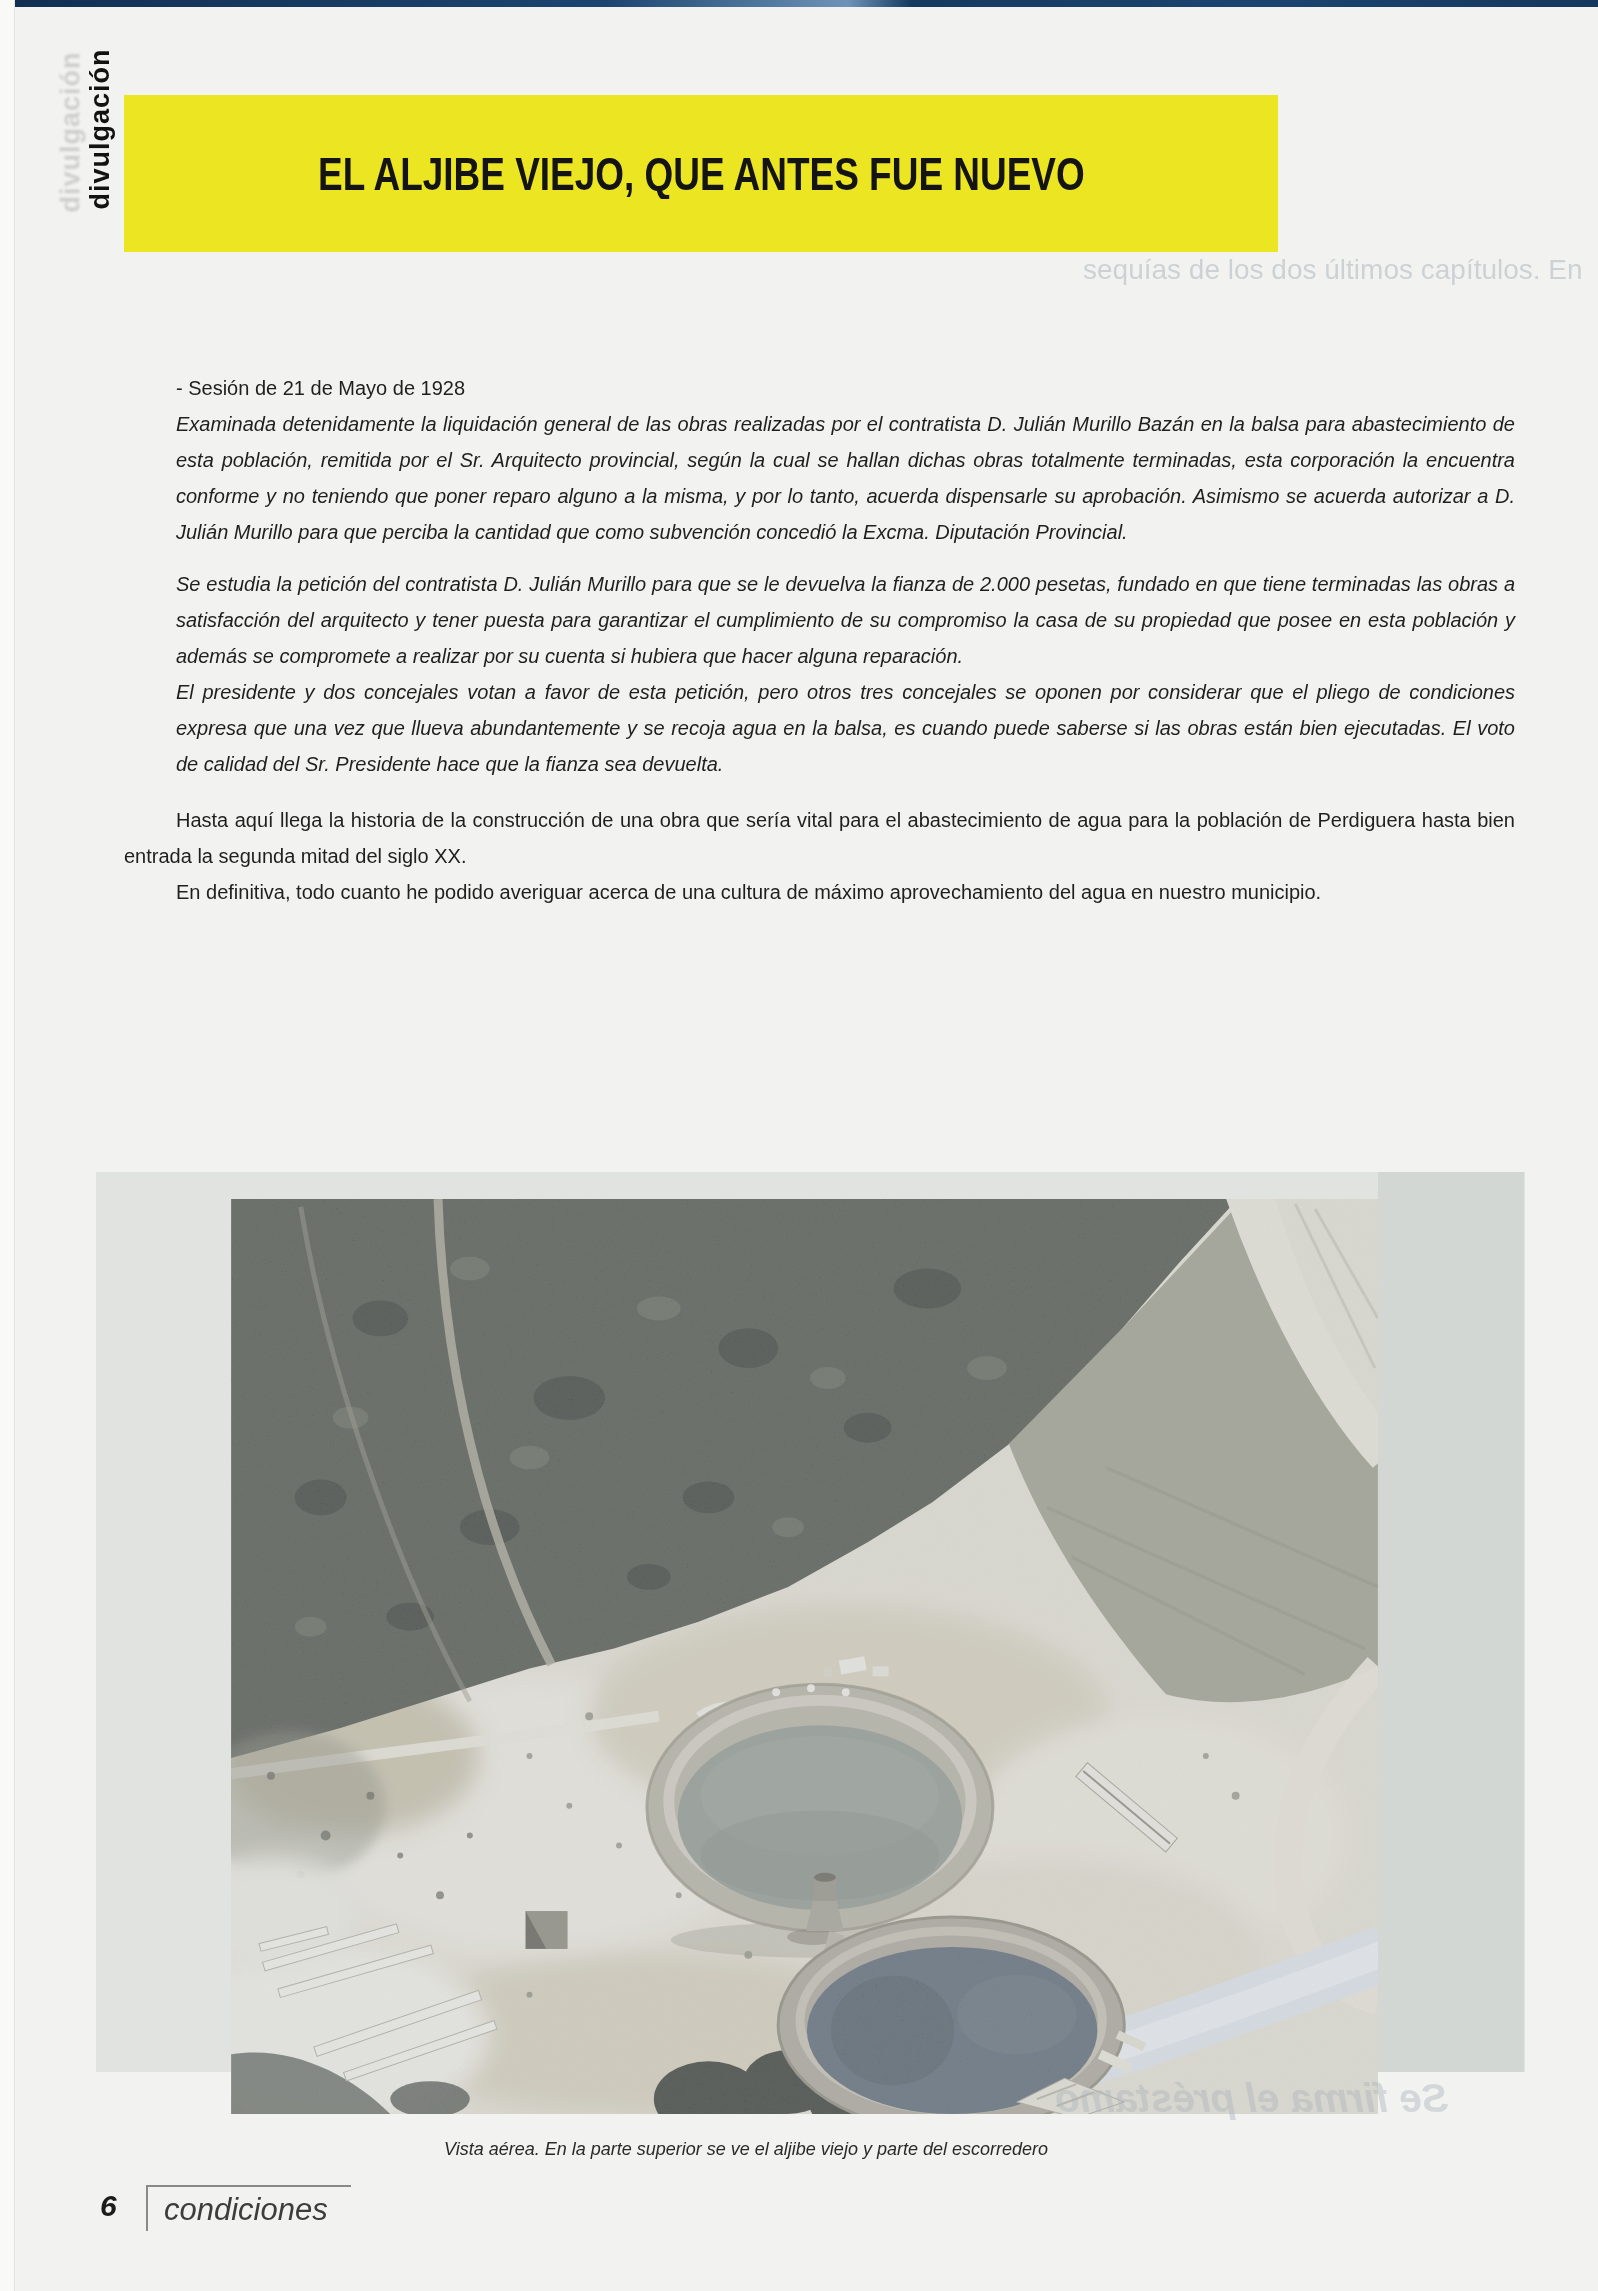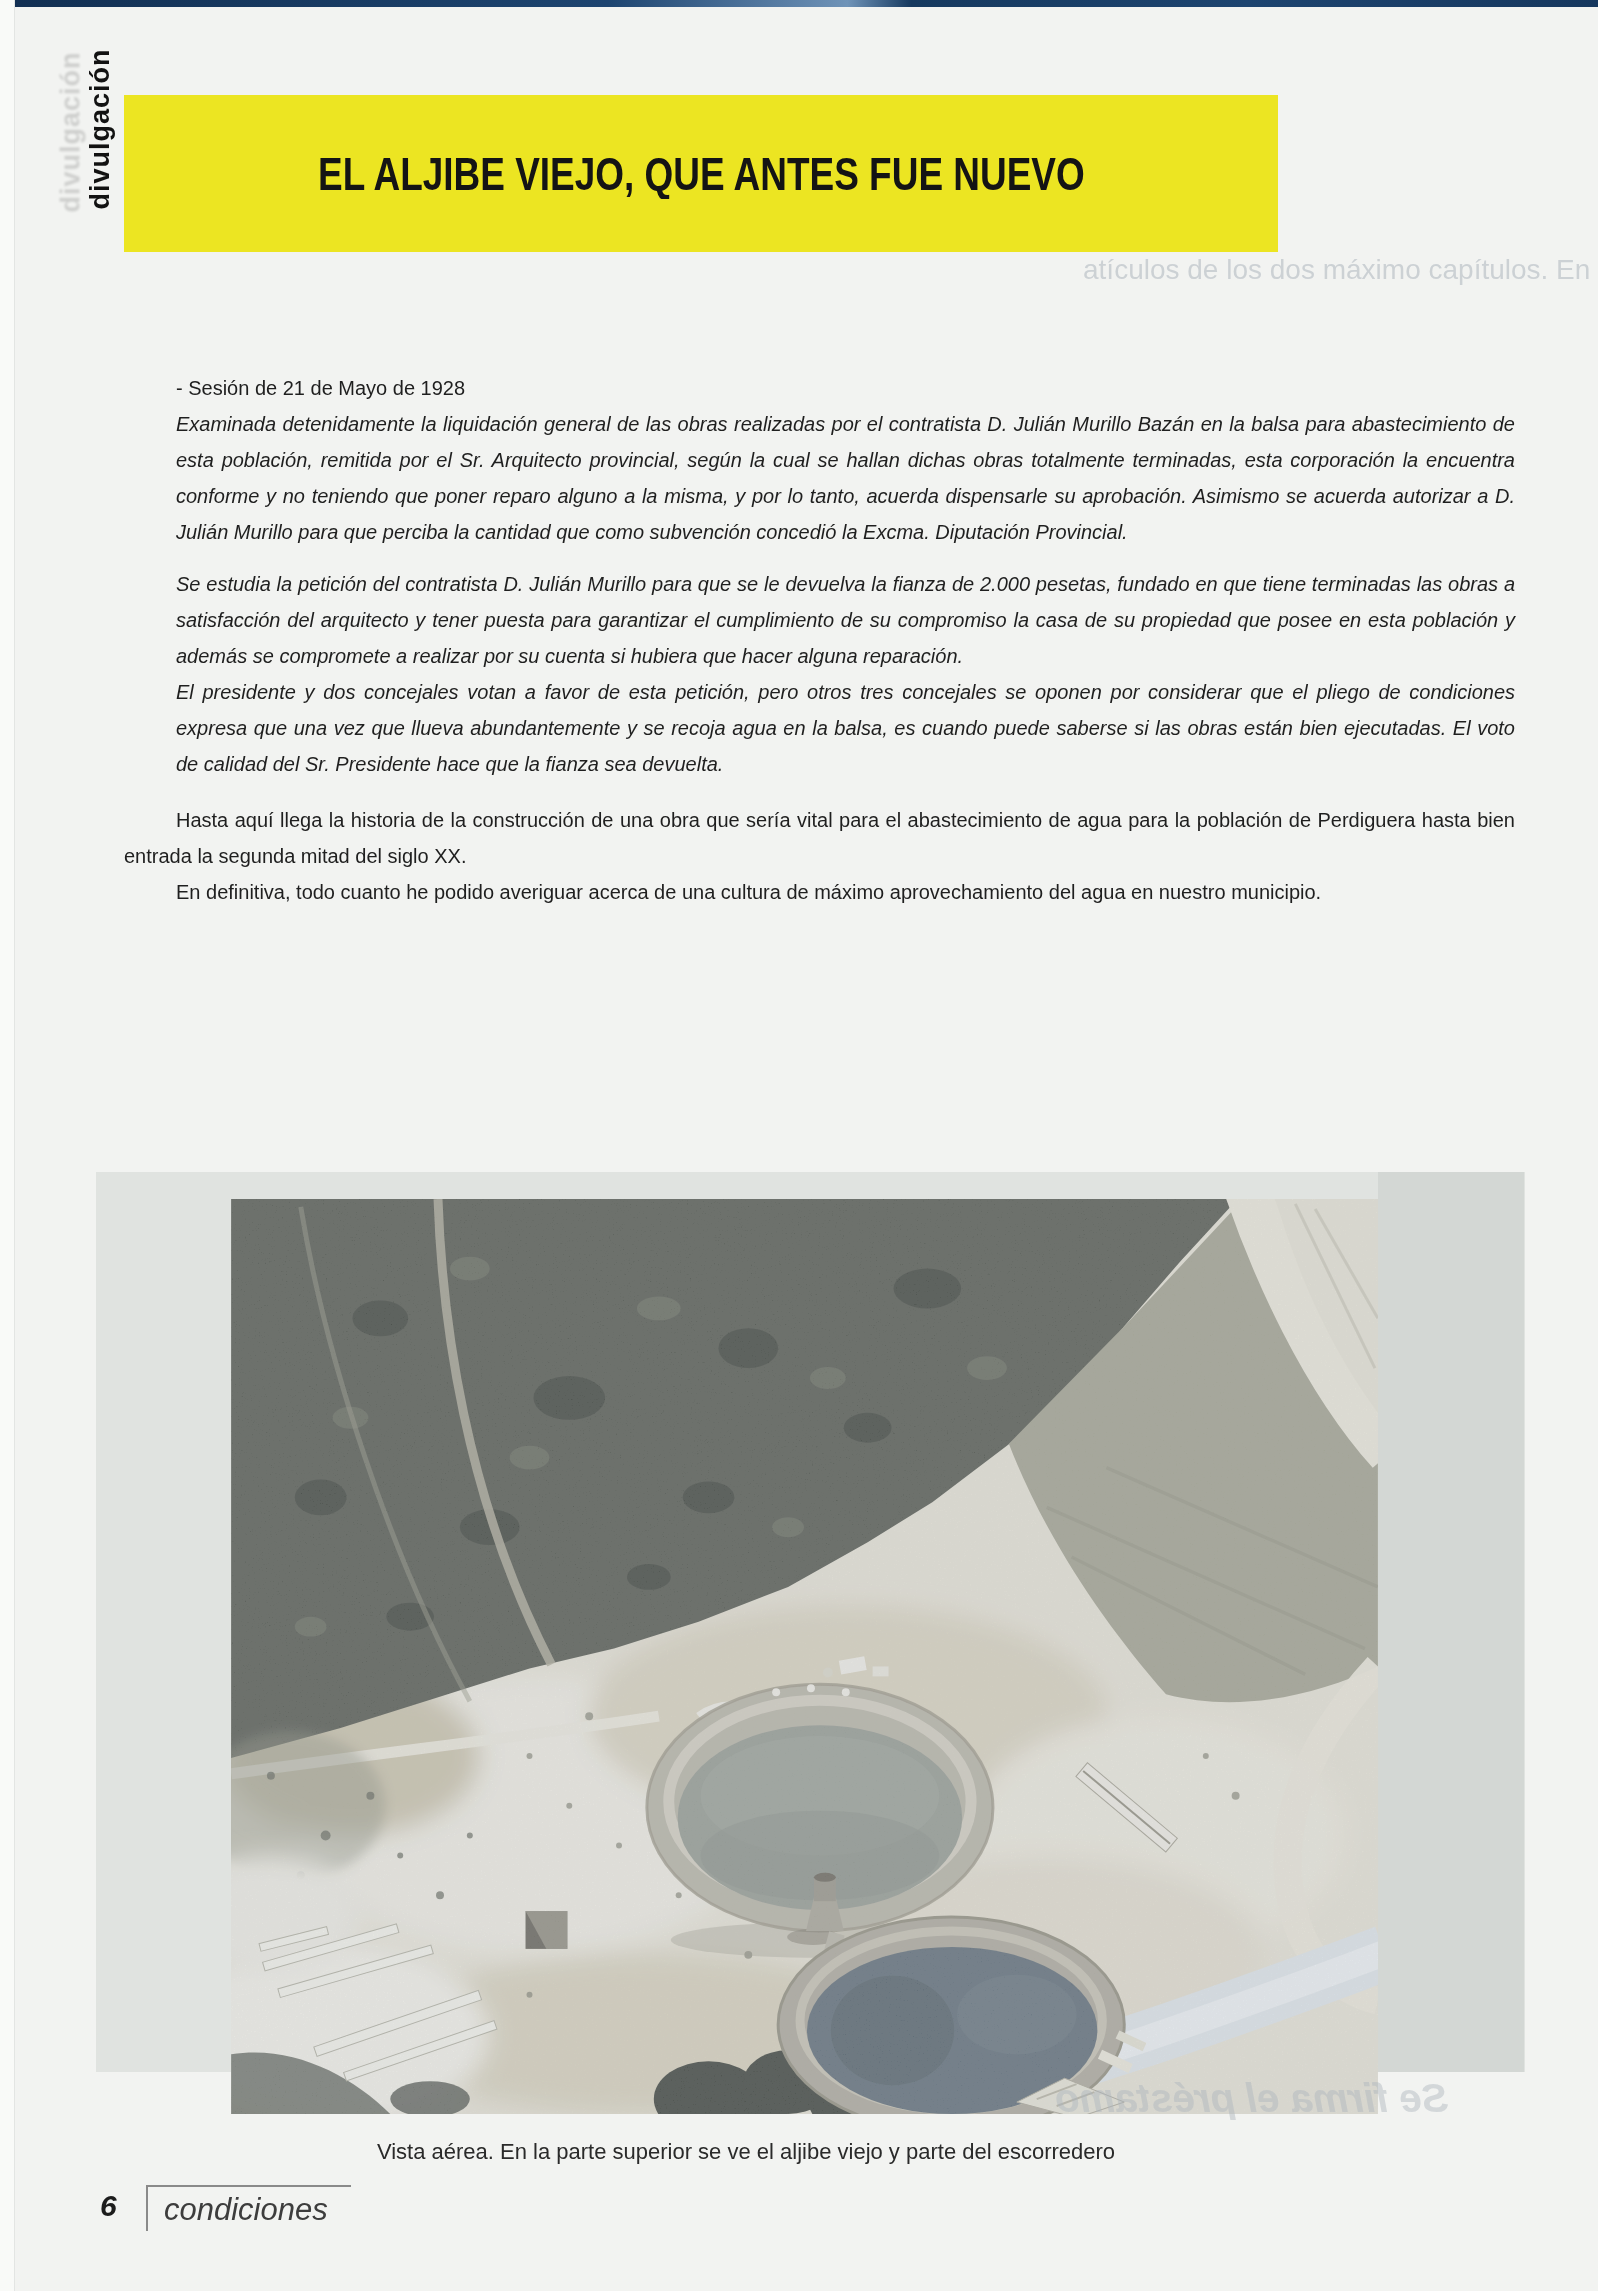--- a/index.html
+++ b/index.html
@@ -36,21 +36,21 @@
   .session-heading{margin:0 0 0 52px;text-align:left;}
   .session-par{margin:0 0 0 52px;font-style:italic;}
   .gap-s{height:16px;} .gap-m{height:20px;}
   .closing p{margin:0;text-indent:52px;}
   .gray-panel{position:absolute;left:96px;top:1172px;width:1429px;height:900px;background:#e0e3e0;}
   .gray-panel-right{position:absolute;left:1378px;top:1172px;width:146px;height:900px;background:#d3d7d4;}
   .photo{position:absolute;left:231px;top:1199px;width:1147px;height:915px;}
   .photo svg{display:block;}
   .caption{
     position:absolute;left:169px;top:2139px;width:1154px;text-align:center;
-    font-size:22px;color:#2a2a2a;
+    font-style:italic;font-size:18px;color:#2a2a2a;
   }
   .footer-num{position:absolute;left:100px;top:2189px;font-weight:bold;font-style:italic;font-size:30px;color:#1c1c1c;}
   .footer-rule-h{position:absolute;left:146px;top:2185px;width:205px;height:2px;background:#8a8a8a;}
   .footer-rule-v{position:absolute;left:146px;top:2185px;width:2px;height:46px;background:#8a8a8a;}
   .footer-mag{position:absolute;left:164px;top:2192px;font-style:italic;font-size:31px;color:#3d3d3d;}
   .bleed{position:absolute;color:#aeb6be;white-space:nowrap;}
   .bleed.tr{left:1083px;top:254px;font-size:28px;opacity:.55;}
   .bleed.br{left:1055px;top:2076px;font-size:40px;font-weight:bold;font-style:italic;
             transform:scaleX(-1);opacity:.45;}
 </style>
@@ -60,21 +60,21 @@
 <div class="top-strip"></div>
 <div class="left-edge"></div>
 
 <div class="vlabel ghost">divulgación</div>
 <div class="vlabel">divulgación</div>
 
 <div class="banner">
   <div class="banner-title">EL ALJIBE VIEJO, QUE ANTES FUE NUEVO</div>
 </div>
 
-<div class="bleed tr">atículos de los dos máximo capítulos. En</div>
+<div class="bleed tr">sequías de los dos últimos capítulos. En</div>
 
 <div class="bodycopy">
   <p class="session-heading">- Sesión de 21 de Mayo de 1928</p>
   <p class="session-par">Examinada detenidamente la liquidación general de las obras realizadas por el contratista D. Julián Murillo Bazán en la balsa para abastecimiento de esta población, remitida por el Sr. Arquitecto provincial, según la cual se hallan dichas obras totalmente terminadas, esta corporación la encuentra conforme y no teniendo que poner reparo alguno a la misma, y por lo tanto, acuerda dispensarle su aprobación. Asimismo se acuerda autorizar a D. Julián Murillo para que perciba la cantidad que como subvención concedió la Excma. Diputación Provincial.</p>
   <div class="gap-s"></div>
   <p class="session-par">Se estudia la petición del contratista D. Julián Murillo para que se le devuelva la fianza de 2.000 pesetas, fundado en que tiene terminadas las obras a satisfacción del arquitecto y tener puesta para garantizar el cumplimiento de su compromiso la casa de su propiedad que posee en esta población y además se compromete a realizar por su cuenta si hubiera que hacer alguna reparación.</p>
   <p class="session-par">El presidente y dos concejales votan a favor de esta petición, pero otros tres concejales se oponen por considerar que el pliego de condiciones expresa que una vez que llueva abundantemente y se recoja agua en la balsa, es cuando puede saberse si las obras están bien ejecutadas. El voto de calidad del Sr. Presidente hace que la fianza sea devuelta.</p>
   <div class="gap-m"></div>
   <div class="closing">
     <p>Hasta aquí llega la historia de la construcción de una obra que sería vital para el abastecimiento de agua para la población de Perdiguera hasta bien entrada la segunda mitad del siglo XX.</p>

